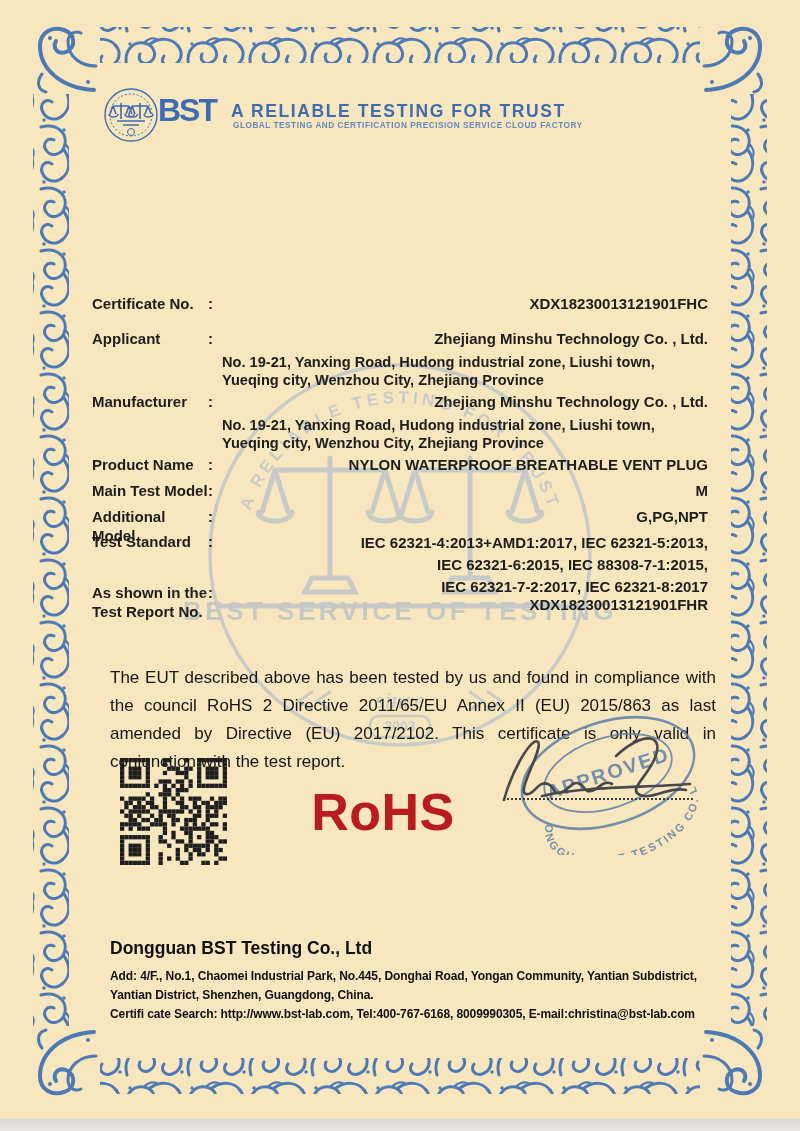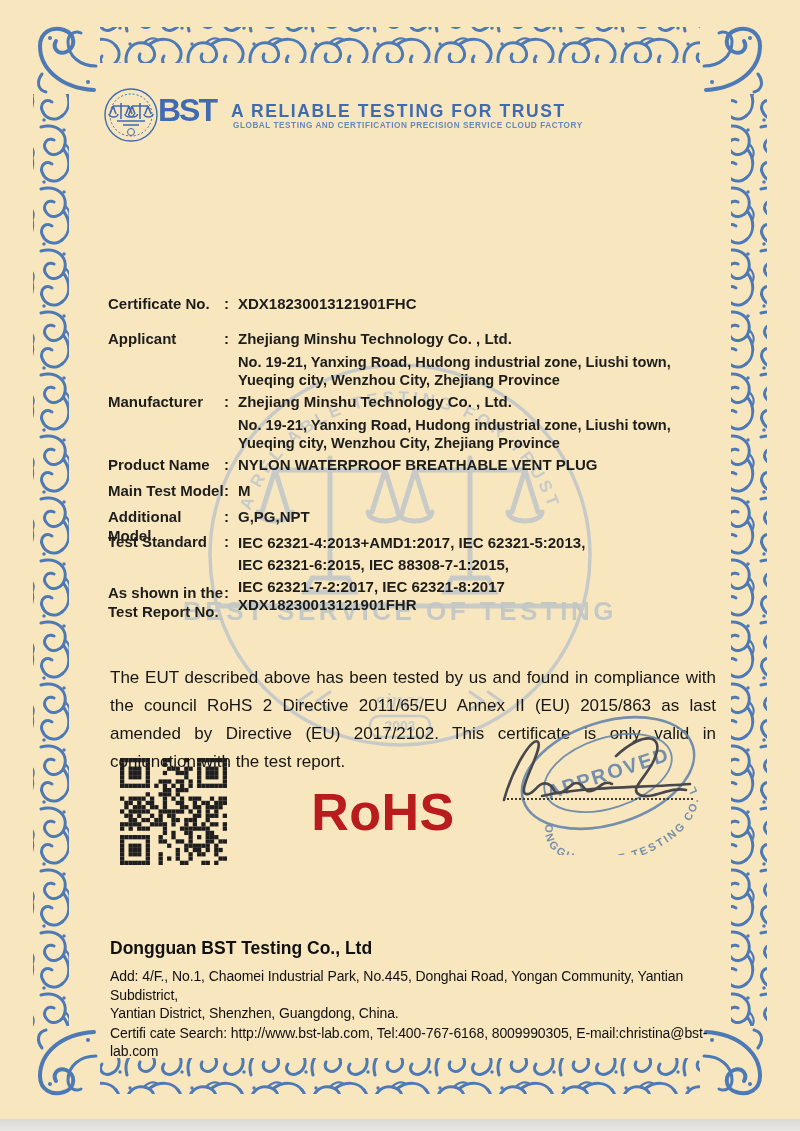--- a/index.html
+++ b/index.html
@@ -7,24 +7,24 @@
         font-family:"Liberation Sans",sans-serif;color:#1d1d1b;}
   .abs{position:absolute;}
   
   #brand{left:158px;top:94px;font-size:32px;font-weight:700;letter-spacing:-2px;color:#3f6cb0;line-height:1;}
   #tagline{left:231px;top:101px;font-size:17.5px;font-weight:700;letter-spacing:1.6px;color:#3f6cb0;white-space:nowrap;}
   #subtitle{left:233px;top:121px;font-size:8.2px;font-weight:700;letter-spacing:.55px;color:#6488bd;white-space:nowrap;}
   
   #title{left:55px;top:210px;width:620px;text-align:center;
          font-family:"Liberation Serif",serif;font-size:45px;font-weight:700;color:#2d3c60;letter-spacing:.5px;}
   
-  #fields .row{position:absolute;left:108px;display:grid;grid-template-columns:116px 14px 486px;
+  #fields .row{position:absolute;left:92px;display:grid;grid-template-columns:116px 14px 486px;
                font-size:15px;font-weight:700;line-height:19px;}
   #fields .row .label{white-space:pre-line;}
-  #fields .row .val{white-space:pre-line;}
+  #fields .row .val{white-space:pre-line;text-align:right;}
   #fields .row .addr{grid-column:3;white-space:pre-line;margin-top:6px;font-size:14.6px;line-height:17.6px;font-weight:700;}
   #fields .row:nth-child(1){top:294px}
   #fields .row:nth-child(2){top:329px}
   #fields .row:nth-child(3){top:392px}
   #fields .row:nth-child(4){top:455px}
   #fields .row:nth-child(5){top:481px}
   #fields .row:nth-child(6){top:507px}
   #fields .row:nth-child(7){top:532px}
   #fields .row:nth-child(7) .val{line-height:22px;}
   #fields .row:nth-child(8){top:583px}
@@ -32,21 +32,21 @@
   
   #bodytext{left:110px;top:622px;width:606px;font-size:17px;line-height:28px;text-align:justify;color:#161614;margin-top:42px;}
   
   #rohs{left:278px;top:782px;width:210px;text-align:center;font-size:52px;font-weight:800;letter-spacing:.5px;color:#b91c1c;}
   #sigblock{left:505px;top:834px;width:185px;text-align:center;font-size:16.5px;font-weight:700;color:#111;}
   #sigblock div{margin-bottom:9px;}
   #dotline{left:503px;top:798px;width:190px;border-bottom:2px dotted #3c3c3c;height:0;}
   
   #footer{left:110px;top:938px;width:600px;color:#101010;}
   #f-company{font-size:17.5px;font-weight:700;margin-bottom:8px;}
-  #f-a1,#f-a2,#f-search{font-size:14px;font-weight:400;line-height:18.5px;letter-spacing:-.1px;}
+  #f-a1,#f-a2,#f-search{font-size:12px;font-weight:700;line-height:18.5px;letter-spacing:-.1px;}
   #f-search{margin-top:1px;}
   
   #scan-edge{left:0;bottom:0;width:800px;height:12px;background:linear-gradient(#d9d8d4,#e8e7e3);}
   .z0{z-index:0}.z1{z-index:1}.z2{z-index:2}.z3{z-index:3}
 </style>
 </head>
 <body>
 
 <div id="page">
 

